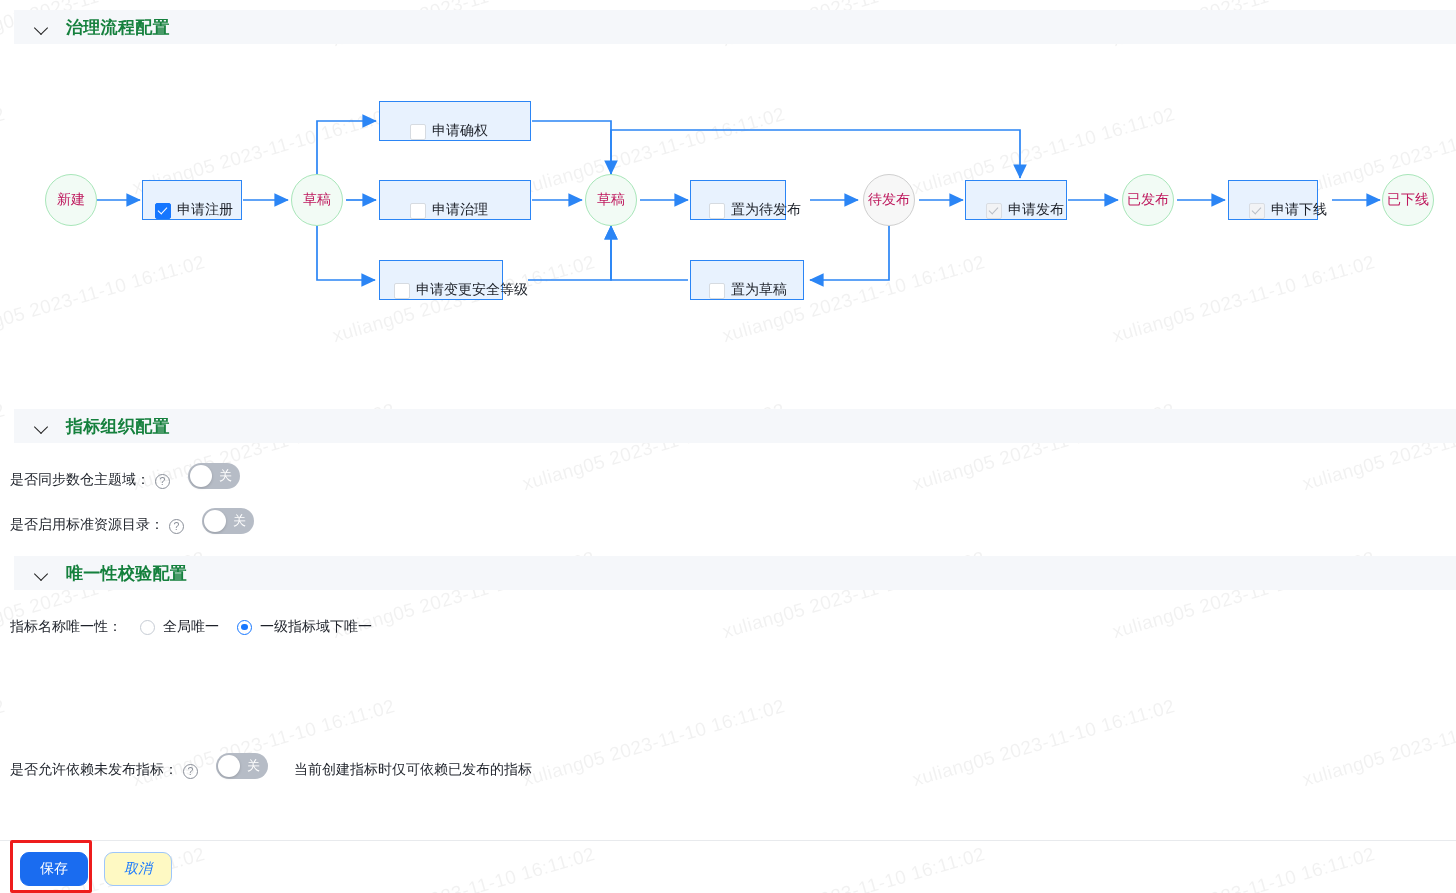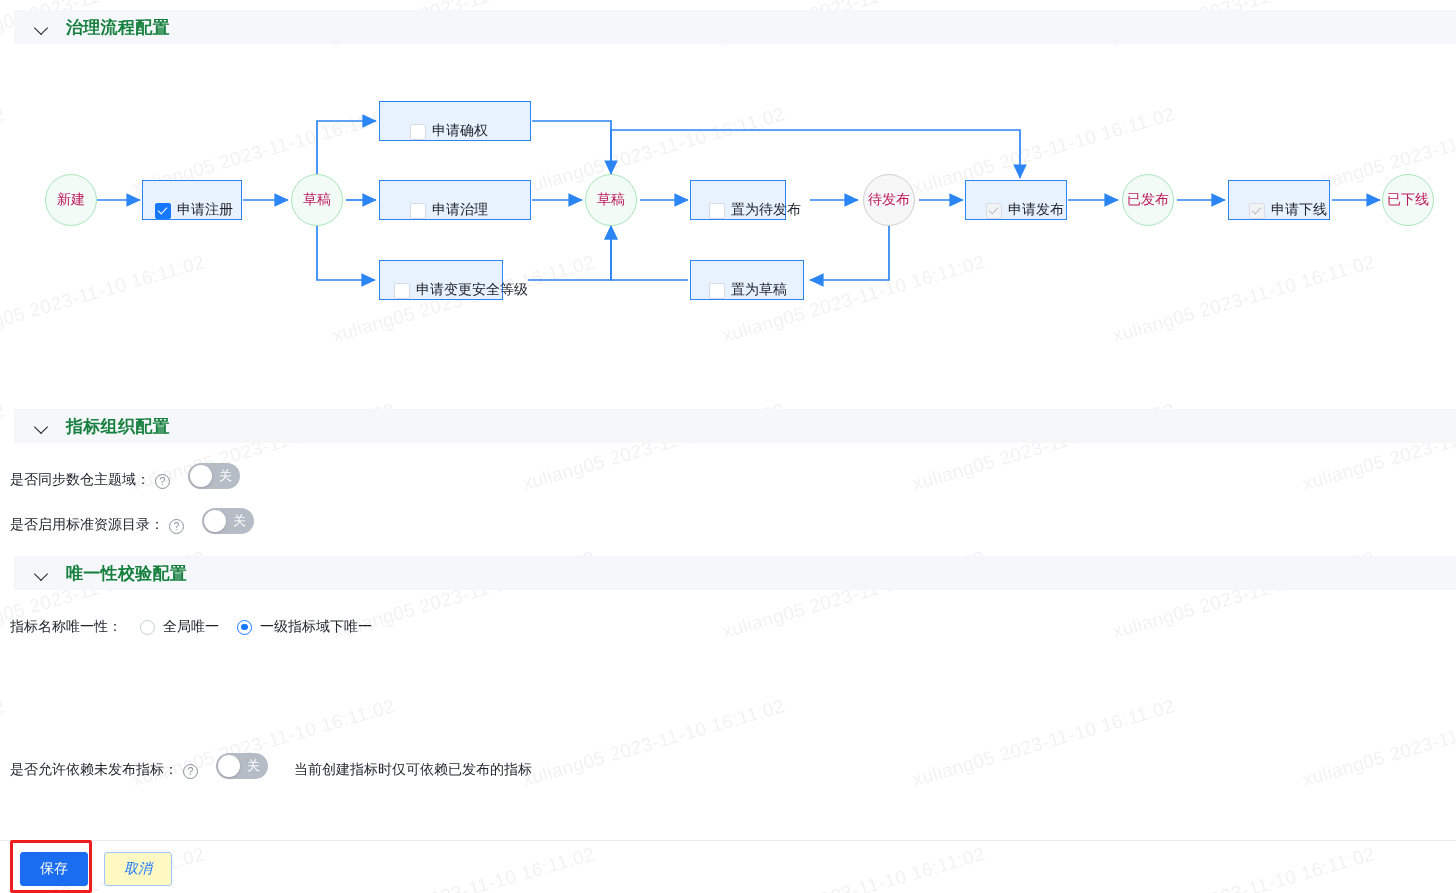--- a/index.html
+++ b/index.html
@@ -212,21 +212,21 @@
   }
   #footer {
     position: absolute;
     left: 20px; top: 852px;
     display: flex; align-items: center;
     z-index: 11;
   }
   .btn {
     height: 34px;
     min-width: 68px;
-    border-radius: 3px;
+    border-radius: 9px;
     font-size: 14px;
     display: flex; align-items: center; justify-content: center;
     cursor: pointer;
     padding: 0 16px;
   }
   .btn.primary { background: #1a6cf0; color: #fff; border: 1px solid #1a6cf0; }
   .btn.ghost { background: #fef9c3; color: #1677ff; border: 1px solid #9dc6fb; margin-left: 16px; font-style: italic; }
   #save-highlight {
     position: absolute;
     left: 10px; top: 840px;
@@ -384,21 +384,21 @@
       <span class="cb disabled" style="margin-left:8px"></span>
       <span class="boxlabel">申请发布</span>
     </div>
 
     <div class="node" style="left:1122px; top:134px">
       <div class="circ green">
         <span>已发布</span>
       </div>
     </div>
 
-    <div class="node boxnode" style="left:1228px; top:140px; width:102px">
+    <div class="node boxnode" style="left:1228px; top:140px; width:90px">
       <span class="cb disabled" style="margin-left:8px"></span>
       <span class="boxlabel">申请下线</span>
     </div>
 
     <div class="node" style="left:1382px; top:134px">
       <div class="circ green">
         <span>已下线</span>
       </div>
     </div>
   </div>

